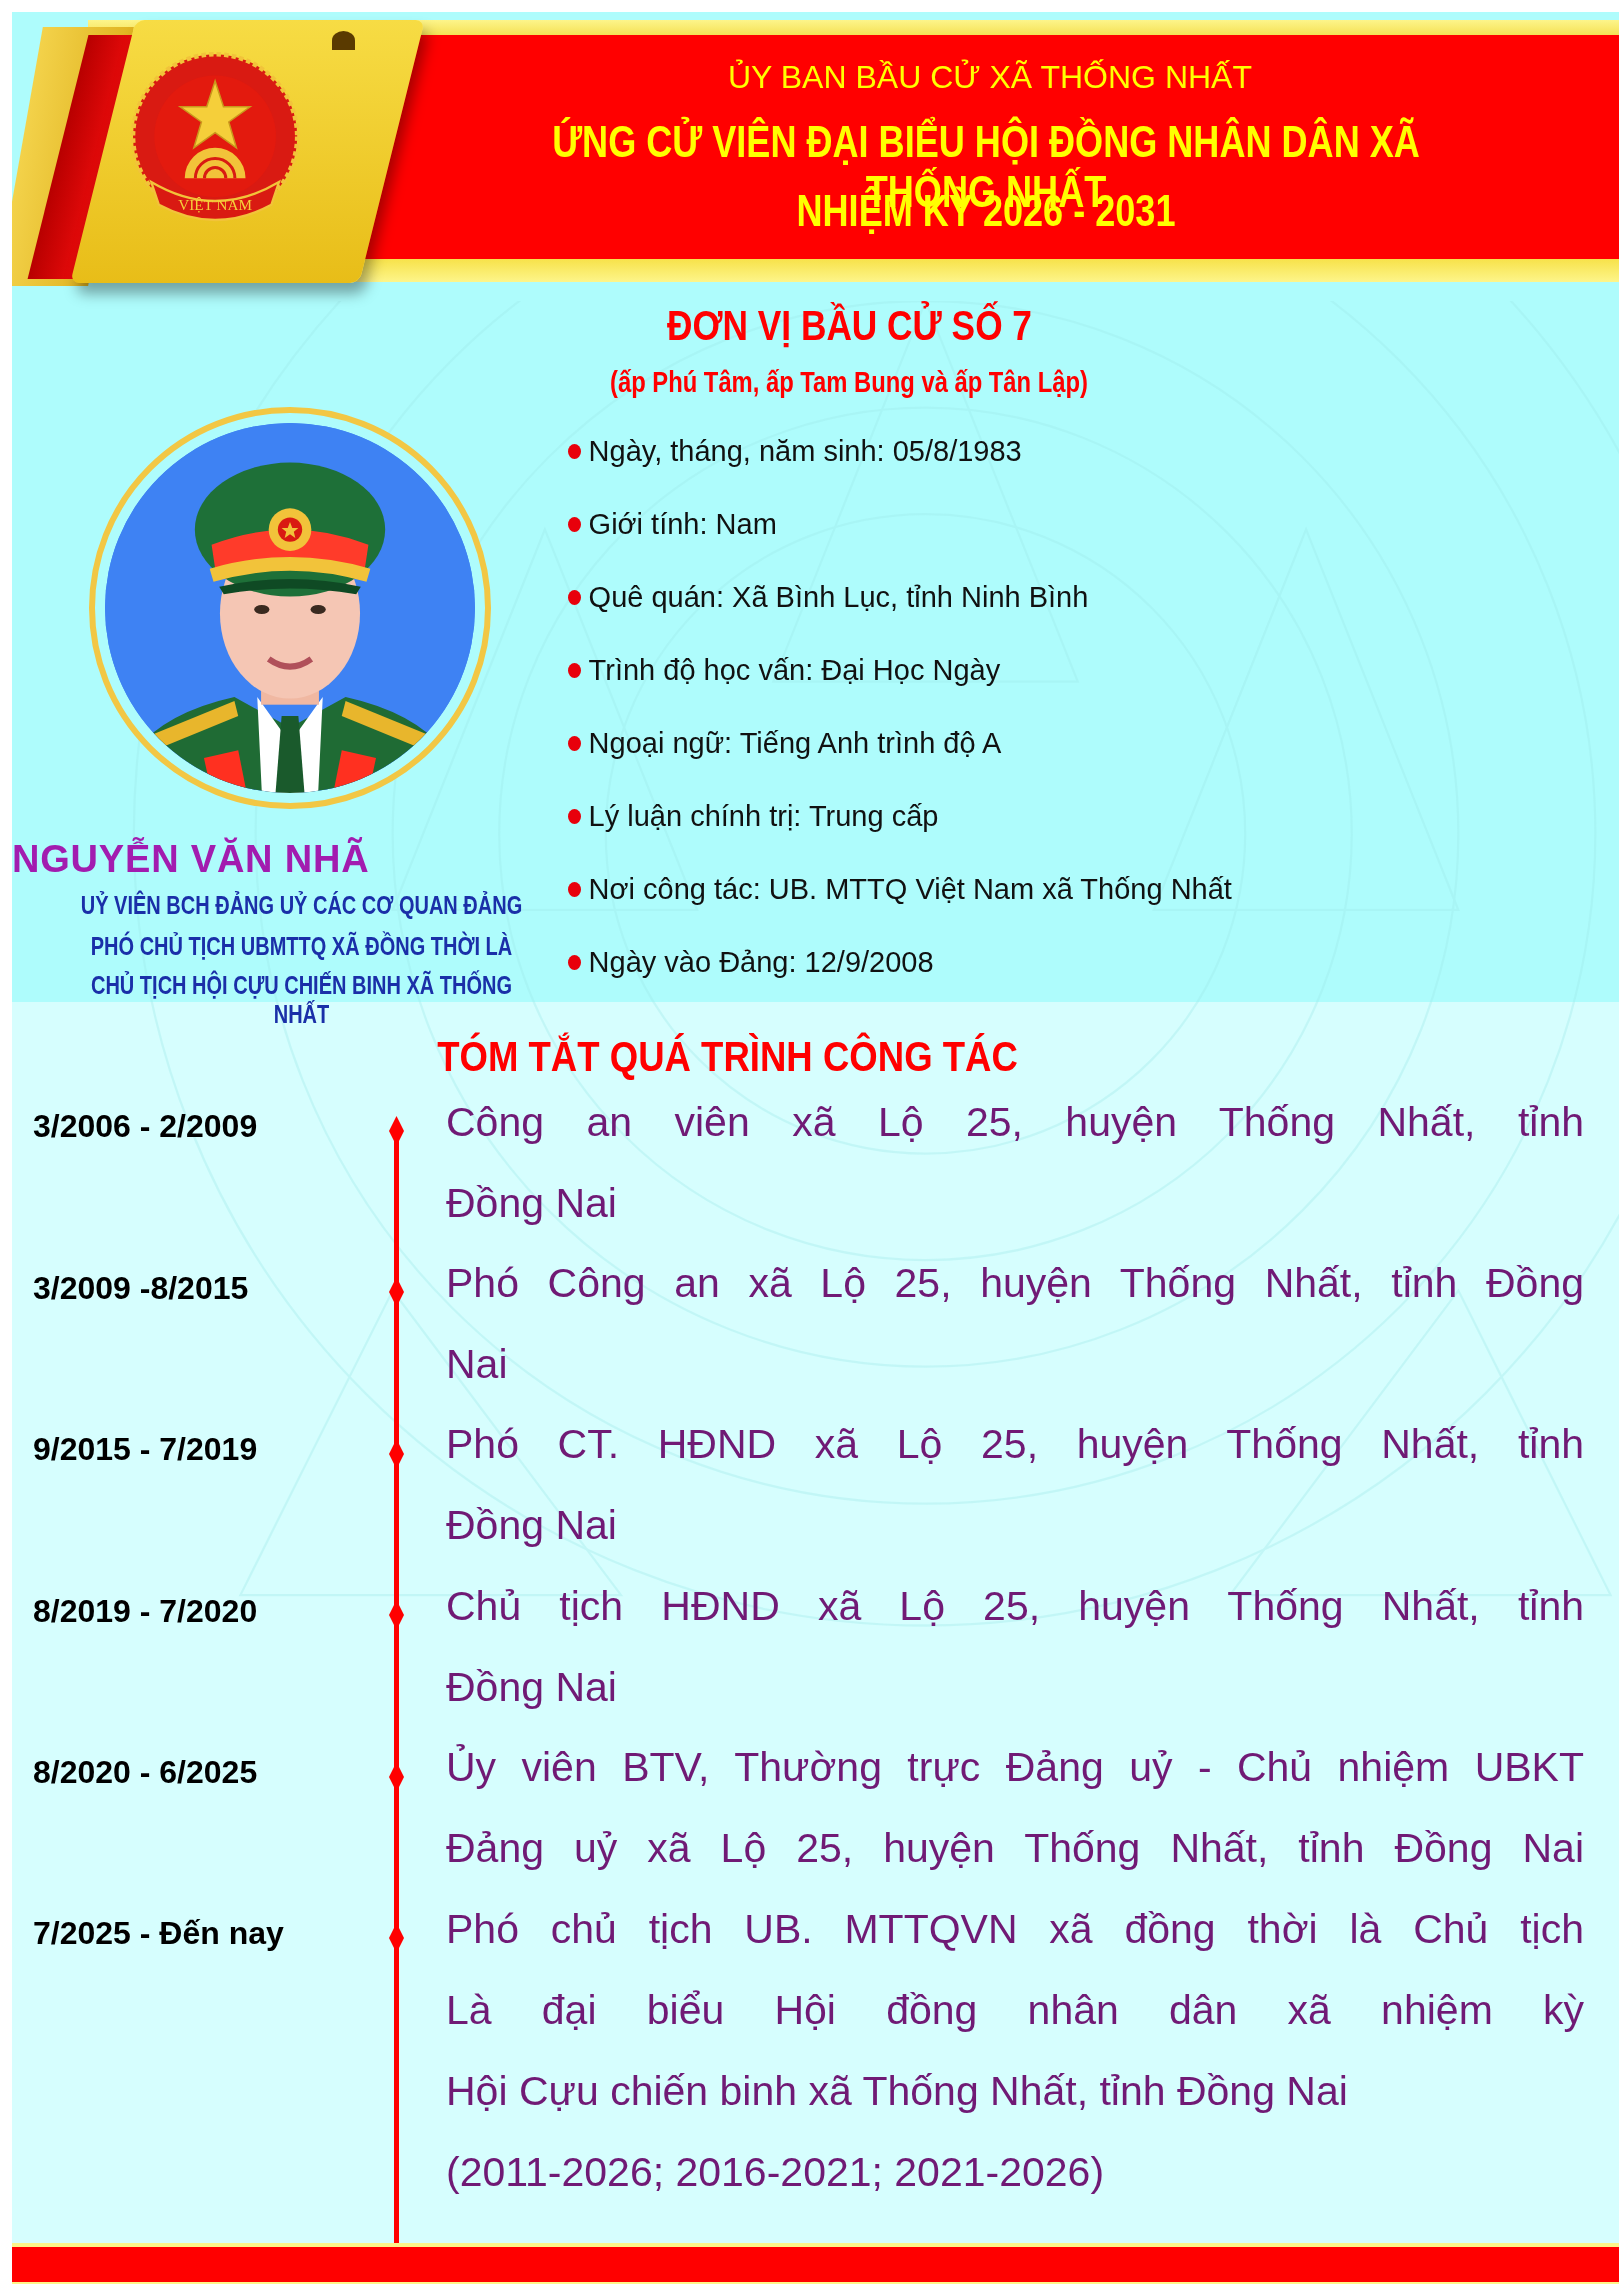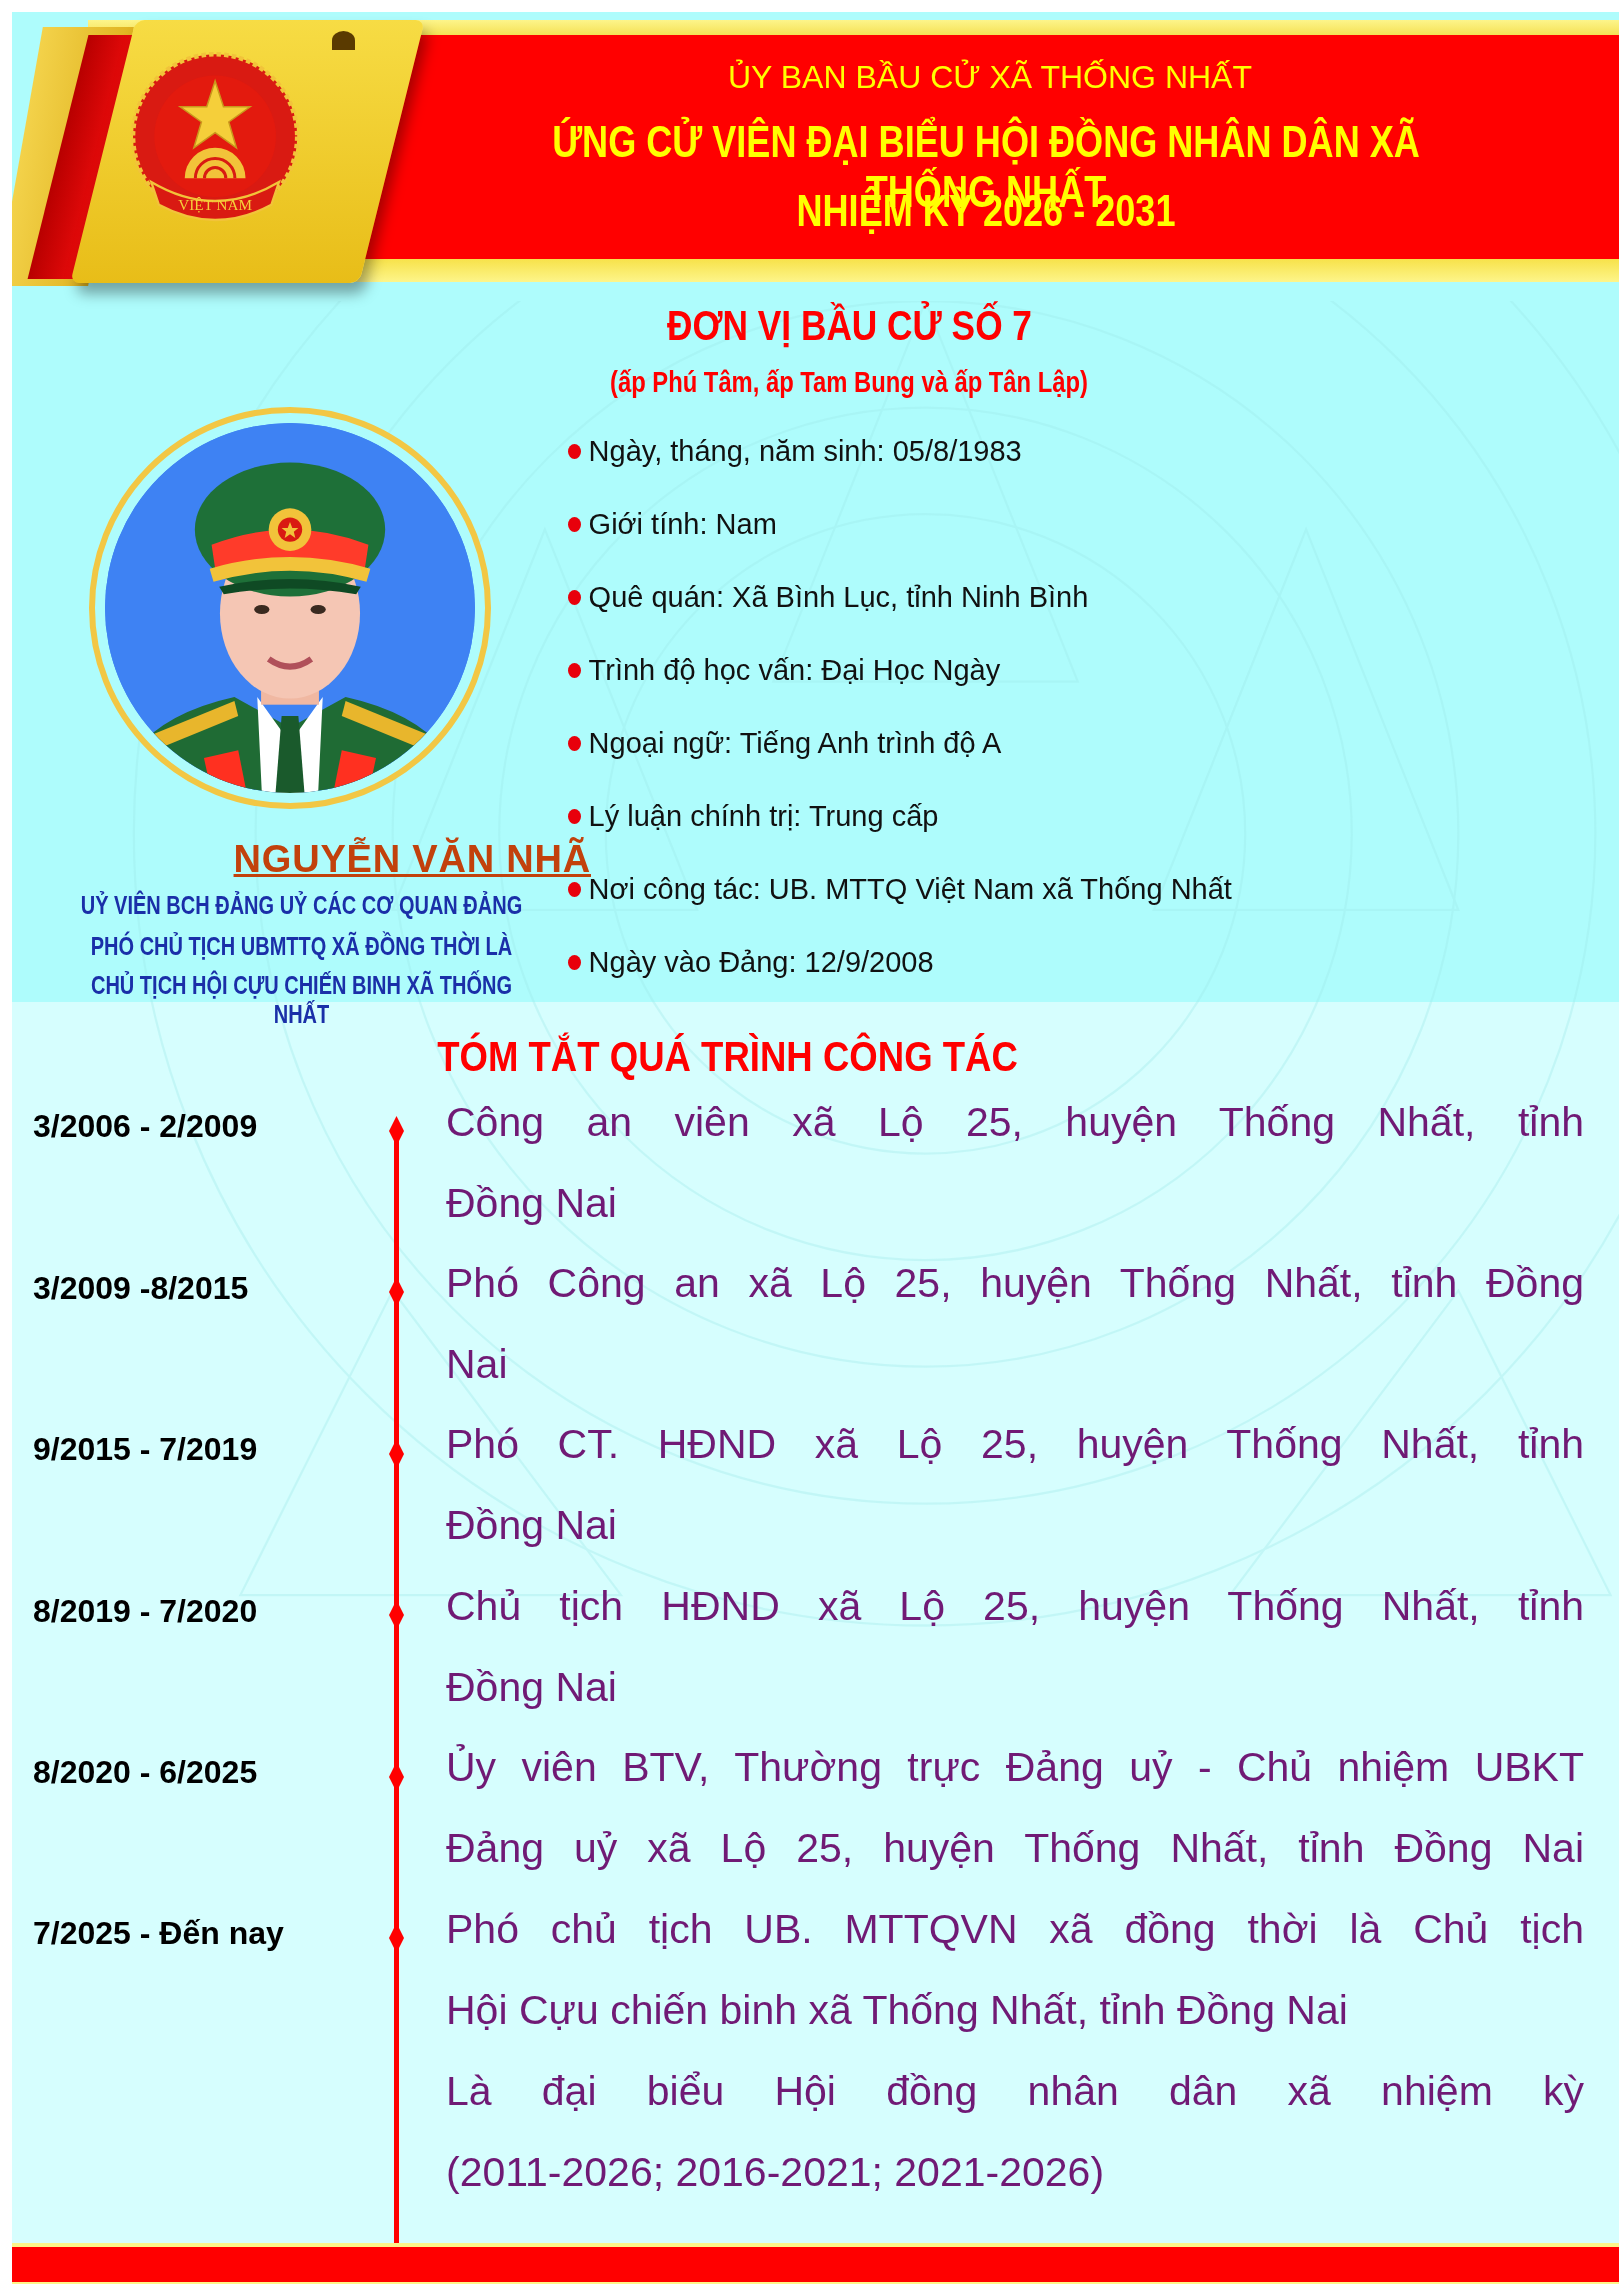--- a/index.html
+++ b/index.html
@@ -31,21 +31,21 @@
   .hdr-term { position: absolute; left: 365px; top: 174px; width: 1218px; text-align: center; color: #ffff00; font-weight: bold; font-size: 44px; transform: scaleX(0.82); transform-origin: center; }
 
   
   .unit-title { position: absolute; left: 457px; top: 289px; width: 761px; text-align: center; color: #ff0000; font-weight: bold; font-size: 43px; transform: scaleX(0.82); }
   .unit-sub { position: absolute; left: 426px; top: 354px; width: 822px; text-align: center; color: #ff0000; font-weight: bold; font-size: 29px; transform: scaleX(0.82); }
 
   
   .portrait-ring { position: absolute; left: 77px; top: 395px; width: 402px; height: 402px; border-radius: 50%; background: #aefcfc; border: 6px solid #f2c744; }
   .portrait { position: absolute; left: 93px; top: 411px; width: 370px; height: 370px; border-radius: 50%; background: #3e82f3; overflow: hidden; }
 
-  .name { position: absolute; left: 0; top: 826px; width: 579px; text-align: right; color: #c2410c; font-weight: bold; font-size: 38px; letter-spacing: 0.8px; text-decoration: underline; }
+  .name { position: absolute; left: 0; top: 826px; width: 579px; text-align: left; color: #a21caf; font-weight: bold; font-size: 38px; letter-spacing: 0.8px; }
   .role { position: absolute; left: 0; width: 579px; text-align: center; color: #1a2fa8; font-weight: bold; font-size: 25px; transform: scaleX(0.8); }
   .role.r1 { top: 879px; }
   .role.r2 { top: 920px; }
   .role.r3 { top: 959px; }
 
   
   .info { position: absolute; left: 556px; top: 0; width: 990px; }
   .info-row { position: absolute; left: 0; font-size: 29px; color: #111; white-space: nowrap; }
   .info-row .dot { display: inline-block; width: 13px; height: 15px; border-radius: 50%; background: #e8000b; margin-right: 7.6px; vertical-align: middle; position: relative; top: -2.3px; }
   .info-row .lbl { font-weight: normal; margin-top: 16px; }
@@ -225,22 +225,22 @@
     <span class="line">Ủy viên BTV, Thường trực Đảng uỷ - Chủ nhiệm UBKT</span>
     <span class="line">Đảng uỷ xã Lộ 25, huyện Thống Nhất, tỉnh Đồng Nai</span>
   </div>
 
   <div class="tl-date" style="top:1903px">7/2025 - Đến nay</div>
   <svg class="tl-diamond" style="top:1911px" viewBox="0 0 20 40">
       <polygon points="10,0 20,20 10,40 0,20" fill="#ff0000"></polygon>
     </svg>
   <div class="tl-desc" style="top:1877px">
     <span class="line">Phó chủ tịch UB. MTTQVN xã đồng thời là Chủ tịch</span>
+    <span class="line">Là đại biểu Hội đồng nhân dân xã nhiệm kỳ</span>
     <span class="line last">Hội Cựu chiến binh xã Thống Nhất, tỉnh Đồng Nai</span>
-    <span class="line">Là đại biểu Hội đồng nhân dân xã nhiệm kỳ</span>
     <span class="line last">(2011-2026; 2016-2021; 2021-2026)</span>
   </div>
 
   <div class="footer-gold-top"></div>
   <div class="footer-red"></div>
   <div class="footer-gold-bot"></div>
 </div>
 
 
 </body></html>

